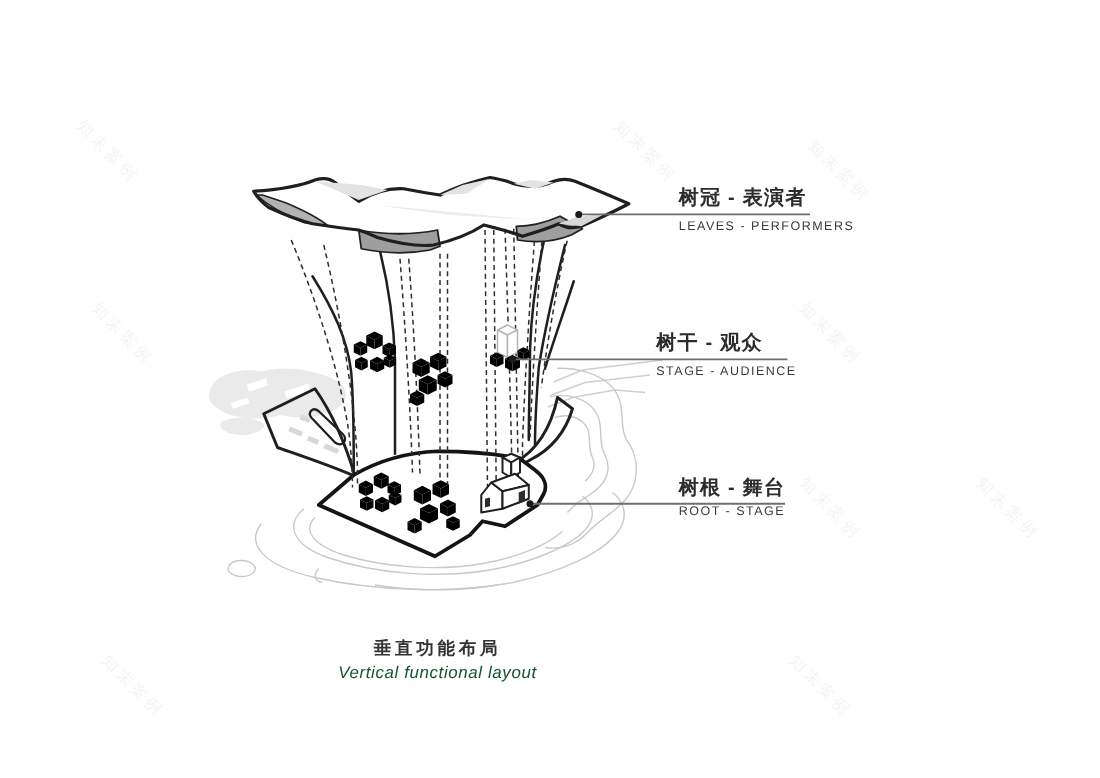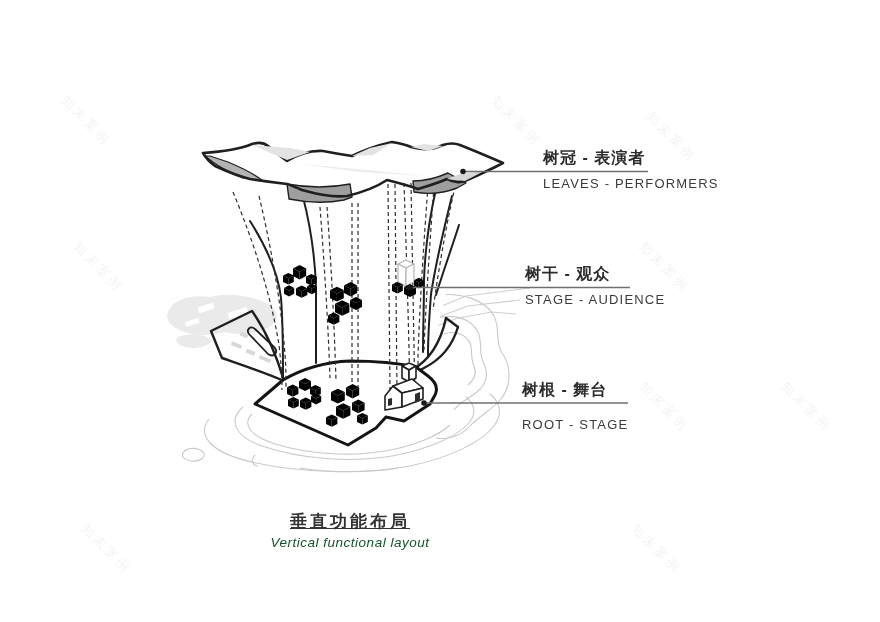--- a/index.html
+++ b/index.html
@@ -12,24 +12,24 @@
   .dash{stroke:#2e2e2e;stroke-width:1.2;fill:none;stroke-dasharray:4 3;}
   .contour{stroke:#c9c9c9;stroke-width:1.1;fill:none;stroke-linejoin:round;}
   .road{stroke:#cfcfcf;stroke-width:1.1;fill:none;}
   .cube-gray path{stroke:#b5b5b5;stroke-width:1.2;fill:#ffffff;stroke-linejoin:round;vector-effect:non-scaling-stroke;}
   .house{fill:#ffffff;stroke:#1f1f1f;stroke-width:1.6;stroke-linejoin:round;}
   .leader{stroke:#6f6f6f;stroke-width:1.5;}
 
   
   .anno{position:absolute;white-space:nowrap;}
   .anno .zh{display:block;font-size:16px;font-weight:700;color:#2c2c2c;letter-spacing:1px;}
-  .anno .en{display:block;font-size:13px;font-weight:400;color:#3a3a3a;letter-spacing:1.2px;}
+  .anno .en{display:block;font-size:10px;font-weight:400;color:#3a3a3a;letter-spacing:1.2px;}
 
   .title-block{position:absolute;left:230px;top:510px;width:240px;text-align:center;}
-  .title-block .zh{display:block;font-size:17px;font-weight:700;color:#333;letter-spacing:3px;text-decoration:underline;}
+  .title-block .zh{display:block;font-size:14px;font-weight:700;color:#333;letter-spacing:3px;}
   .title-block .en{display:block;font-size:13.5px;font-style:italic;color:#14532d;margin-top:2px;letter-spacing:0.5px;}
 
   .wm{position:absolute;font-size:13px;letter-spacing:3px;color:rgba(120,120,120,0.09);
       transform:rotate(45deg);transform-origin:left top;pointer-events:none;}
 </style>
 </head>
 <body>
 
 <div class="stage">
 
@@ -200,23 +200,23 @@
   </svg>
 
   <div class="anno" style="left:543px;top:148px">
     <span class="zh">树冠 - 表演者</span>
     <span class="en" style="margin-top:7px">LEAVES - PERFORMERS</span>
   </div>
   <div class="anno" style="left:525px;top:264px">
     <span class="zh">树干 - 观众</span>
     <span class="en" style="margin-top:7px">STAGE - AUDIENCE</span>
   </div>
-  <div class="anno" style="left:522px;top:380px">
+  <div class="anno" style="left:543px;top:380px">
     <span class="zh">树根 - 舞台</span>
-    <span class="en" style="margin-top:16px">ROOT - STAGE</span>
+    <span class="en" style="margin-top:3px">ROOT - STAGE</span>
   </div>
 
   <div class="title-block">
     <span class="zh">垂直功能布局</span>
     <span class="en">Vertical functional layout</span>
   </div>
 
 </div>
 
 </body></html>

